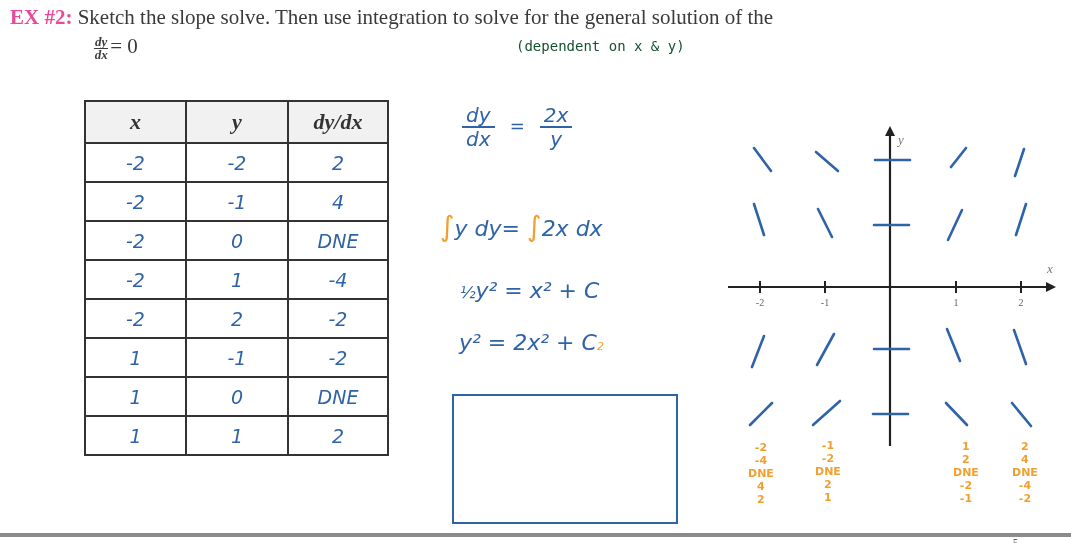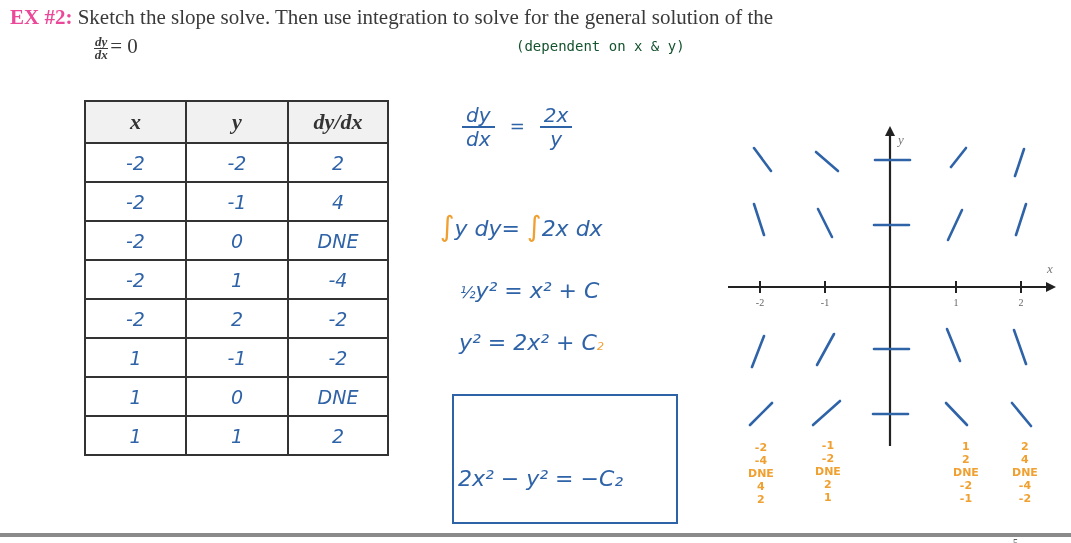--- a/index.html
+++ b/index.html
@@ -107,21 +107,20 @@
 
 <div class="work" style="left:460px; top:278px; font-size:22px;">
   <span style="font-size:16px;">½</span><span>y²</span><span> =  </span><span>x² + C</span>
 </div>
 
 <div class="work" style="left:459px; top:330px; font-size:22px;">
   <span>y² = </span><span>2x² + C</span><span class="sub-o">2</span>
 </div>
 
 <div class="boxed">
-  <div class="work" style="left:4px; top:70px; font-size:22px;">2x² − y² = −C₂</div>
 </div>
 
 <div class="axes-wrap">
   <svg width="351" height="330" viewBox="0 0 351 330">
 
     <line x1="8" y1="167" x2="330" y2="167" stroke="#222" stroke-width="2.2"></line>
     <polygon points="336,167 326,162 326,172" fill="#222"></polygon>
     <line x1="170" y1="10" x2="170" y2="326" stroke="#222" stroke-width="2.2"></line>
     <polygon points="170,6 165,16 175,16" fill="#222"></polygon>
 

